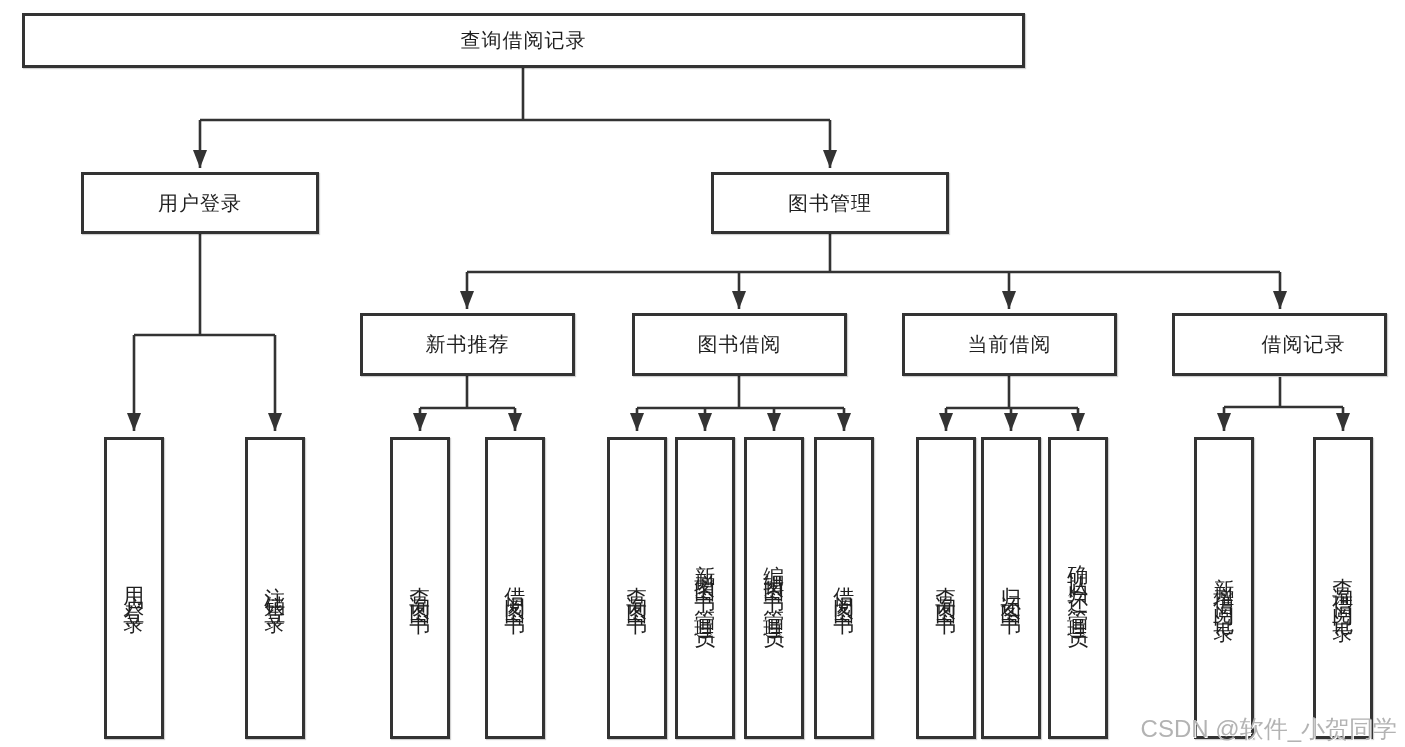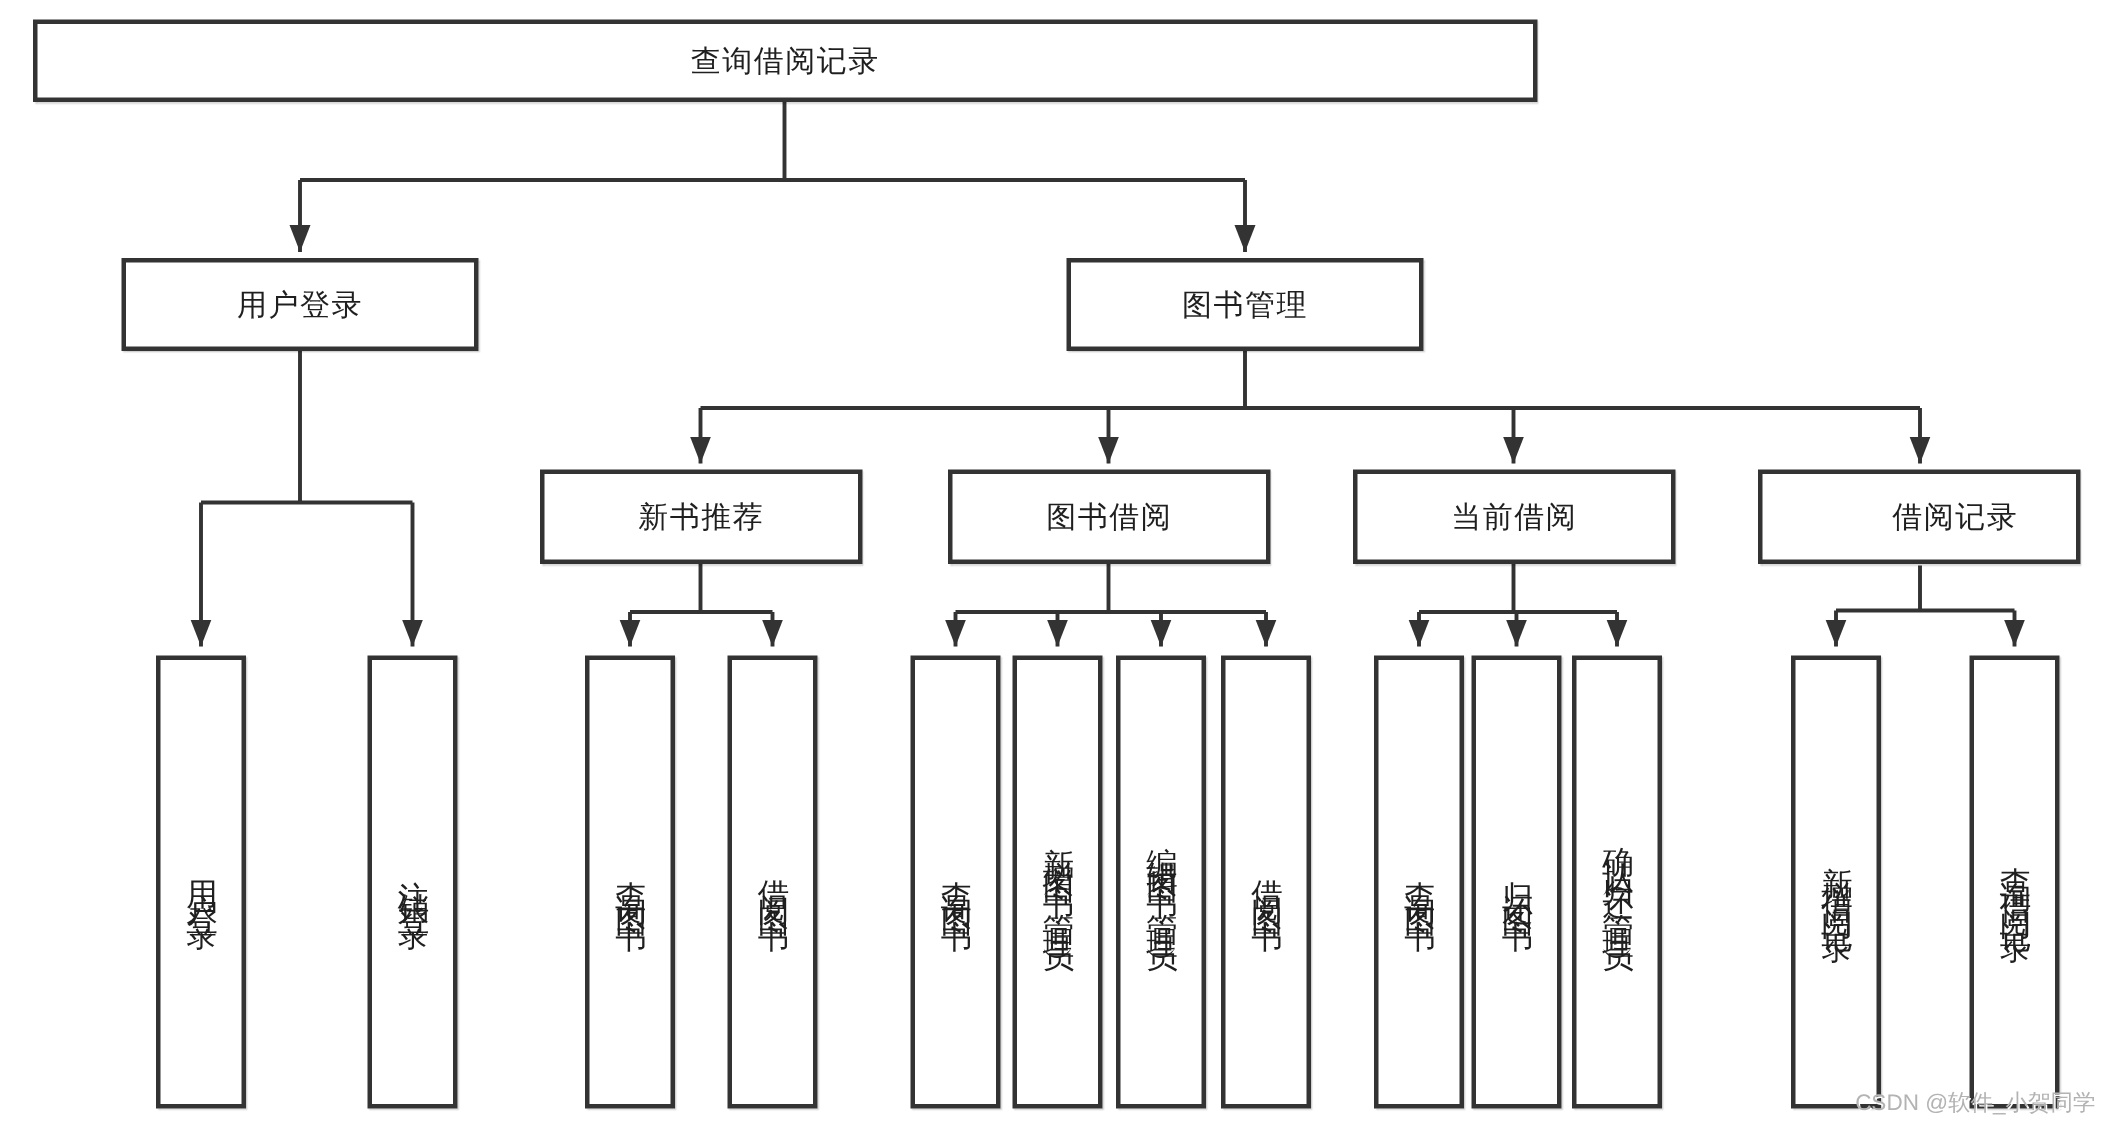--- a/index.html
+++ b/index.html
@@ -59,21 +59,21 @@
   .lf-b1 { left: 390px; }  .lf-b2 { left: 485px; }
   .lf-c1 { left: 607px; }  .lf-c2 { left: 675px; }
   .lf-c3 { left: 744px; }  .lf-c4 { left: 814px; }
   .lf-d1 { left: 916px; }  .lf-d2 { left: 981px; }  .lf-d3 { left: 1048px; }
   .lf-e1 { left: 1194px; } .lf-e2 { left: 1313px; }
   #watermark {
     position: absolute;
     right: 8px;
     bottom: 2px;
     z-index: 2;
-    font-size: 15px;
+    font-size: 24px;
     color: #b3b3b3;
     text-shadow: 1px 1px 0 #ffffff;
     white-space: nowrap;
   }
 </style>
 </head>
 <body>
 
 <div id="stage">
 

